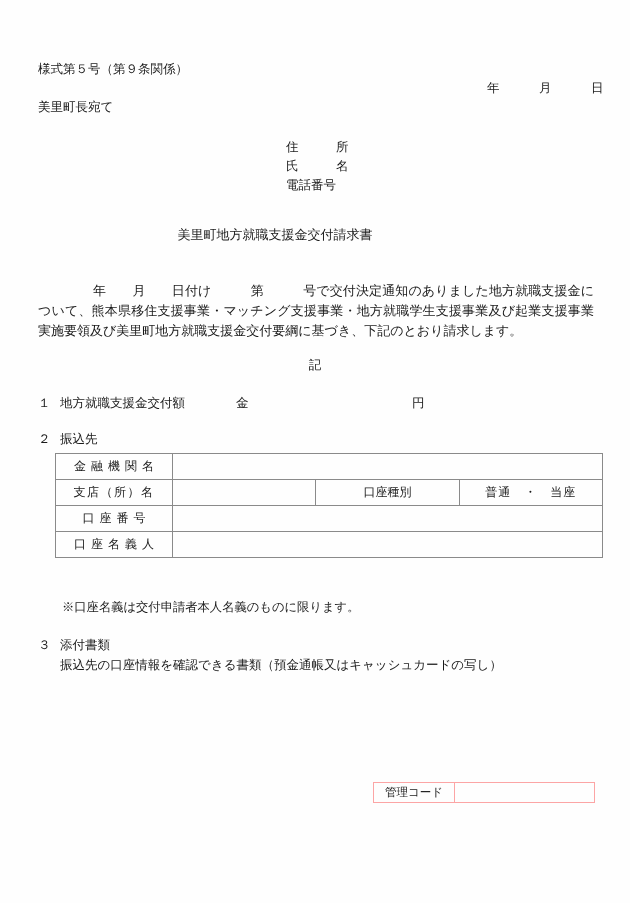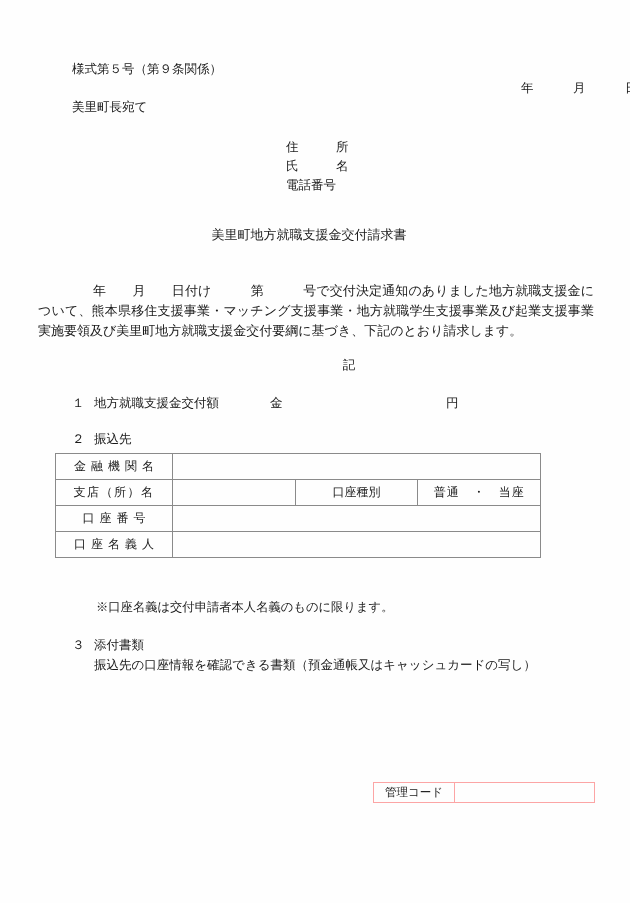--- a/index.html
+++ b/index.html
@@ -17,21 +17,21 @@
   }
   .page {
     position: absolute;
     left: 0; top: 0;
     width: 630px;
     height: 903px;
     background: #fefefe;
     box-sizing: border-box;
   }
   
-  .t { position: absolute; white-space: pre; line-height: 1.15; margin-left: 34px; }
+  .t { position: absolute; white-space: pre; line-height: 1.15; }
 
   .form-no      { left: 38px;  top: 62px;  font-size: 12.5px; }
   .date-line    { left: 487px; top: 81px;  font-size: 12.5px; letter-spacing: 0.5px; }
   .addressee    { left: 38px;  top: 100px; font-size: 12.5px; }
 
   .applicant-block { position: absolute; left: 286px; top: 138px; font-size: 12.5px; }
   .applicant-block .row { height: 19px; line-height: 19px; white-space: pre; }
 
   .doc-title { left: 0; top: 228px; width: 550px; text-align: center; font-size: 13px; }
 
@@ -53,21 +53,21 @@
   .item1-kin  { left: 236px; top: 396px; font-size: 12.5px; }
   .item1-yen  { left: 412px; top: 396px; font-size: 12.5px; }
 
   .item2-no   { left: 38px;  top: 432px; font-size: 12.5px; }
   .item2-txt  { left: 60px;  top: 432px; font-size: 12.5px; }
 
   
   .bank-table {
     position: absolute;
     left: 55px; top: 453px;
-    width: 486px;
+    width: 548px;
     border-collapse: collapse;
     font-size: 12px;
     table-layout: fixed;
   }
   .bank-table td {
     border: 1px solid #8a8a8a;
     height: 25px;
     padding: 0 4px;
     vertical-align: middle;
   }

